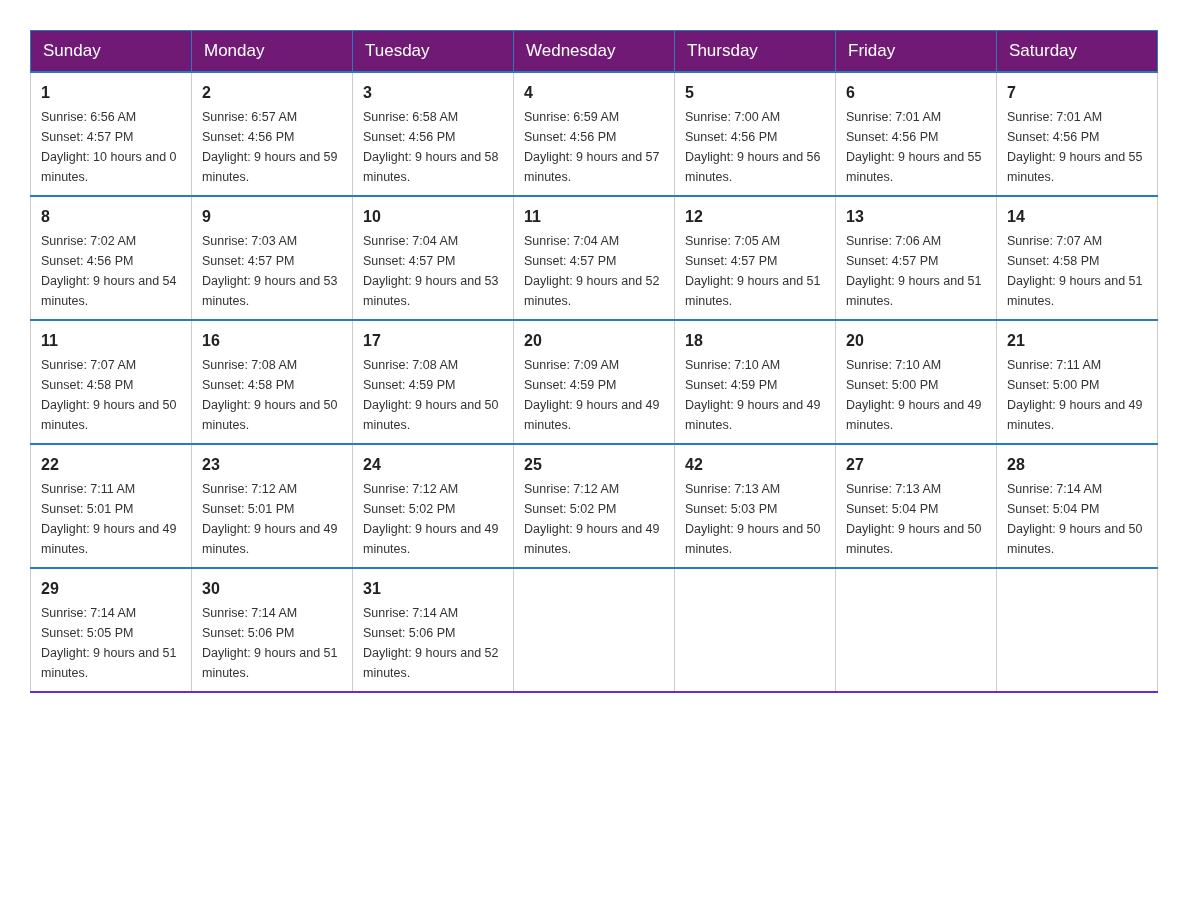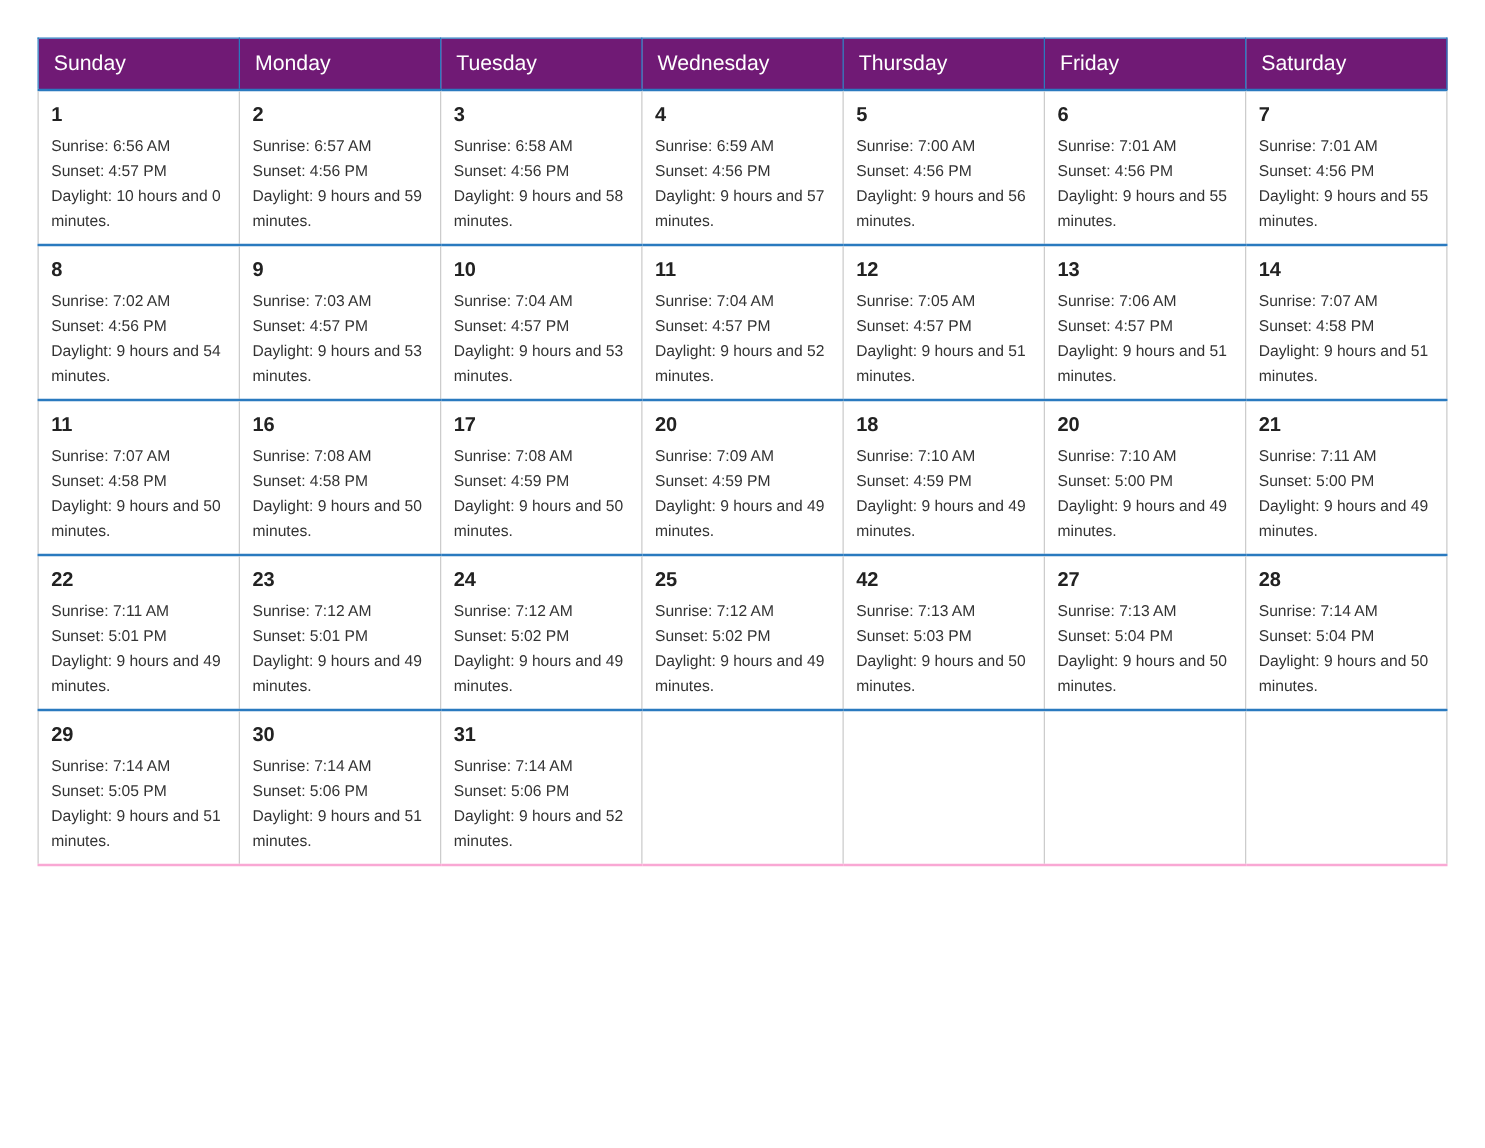--- a/index.html
+++ b/index.html
@@ -78,21 +78,21 @@
       color: #222;
       display: block;
       margin-bottom: 2px;
     }
     .calendar tbody tr td .day-info {
       font-size: 12.5px;
       color: #333;
       line-height: 1.6;
     }
     .calendar tbody tr:last-child td {
-      border-bottom: 2px solid #f9a8d4;
+      border-bottom: 2px solid #6d28d9;
     }
     .calendar tbody tr td:first-child {
       border-left: 1px solid #ccc;
     }
     .row-top-border td {
       border-top: 2px solid #2a7abf !important;
     }
     .empty-cell { background: #fff; }
   </style>
 </head>

